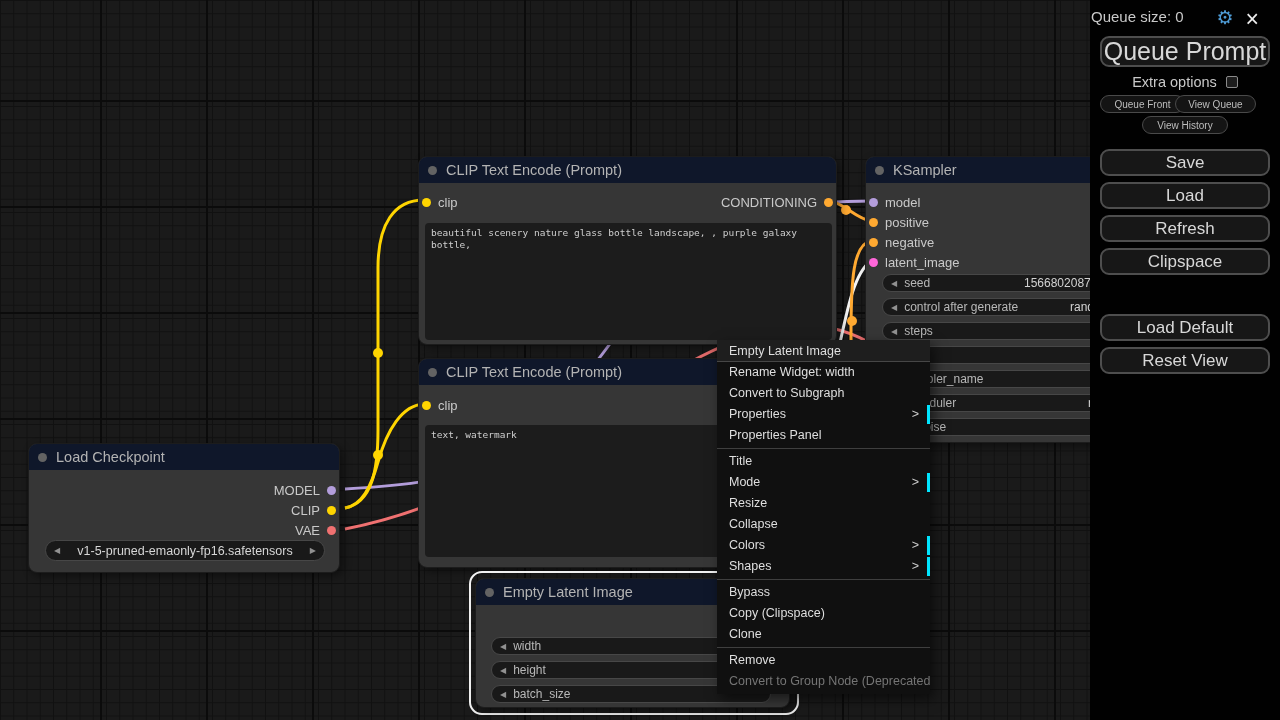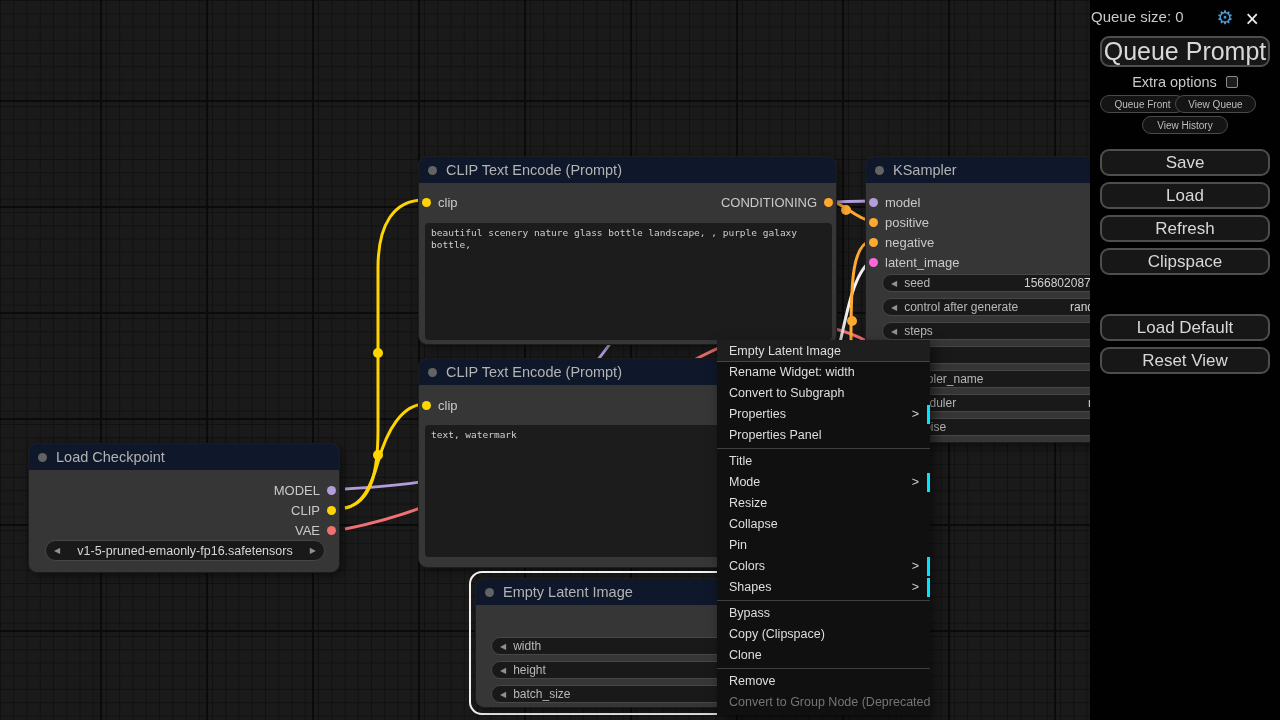--- a/index.html
+++ b/index.html
@@ -234,21 +234,20 @@
     <div class="menu-item">Properties Panel</div>
     <div class="menu-sep"></div>
     <div class="menu-item">Title</div>
     <div class="menu-item">
       <span>Mode</span>
       <span class="sub-arrow">&gt;</span>
       <span class="sub-ind" style="background-color: rgb(0, 229, 255);"></span>
     </div>
     <div class="menu-item">Resize</div>
     <div class="menu-item">Collapse</div>
-    <div class="menu-item">Pin</div>
     <div class="menu-item">
       <span>Colors</span>
       <span class="sub-arrow">&gt;</span>
       <span class="sub-ind" style="background-color: rgb(0, 229, 255);"></span>
     </div>
     <div class="menu-item">
       <span>Shapes</span>
       <span class="sub-arrow">&gt;</span>
       <span class="sub-ind" style="background-color: rgb(0, 229, 255);"></span>
     </div>

